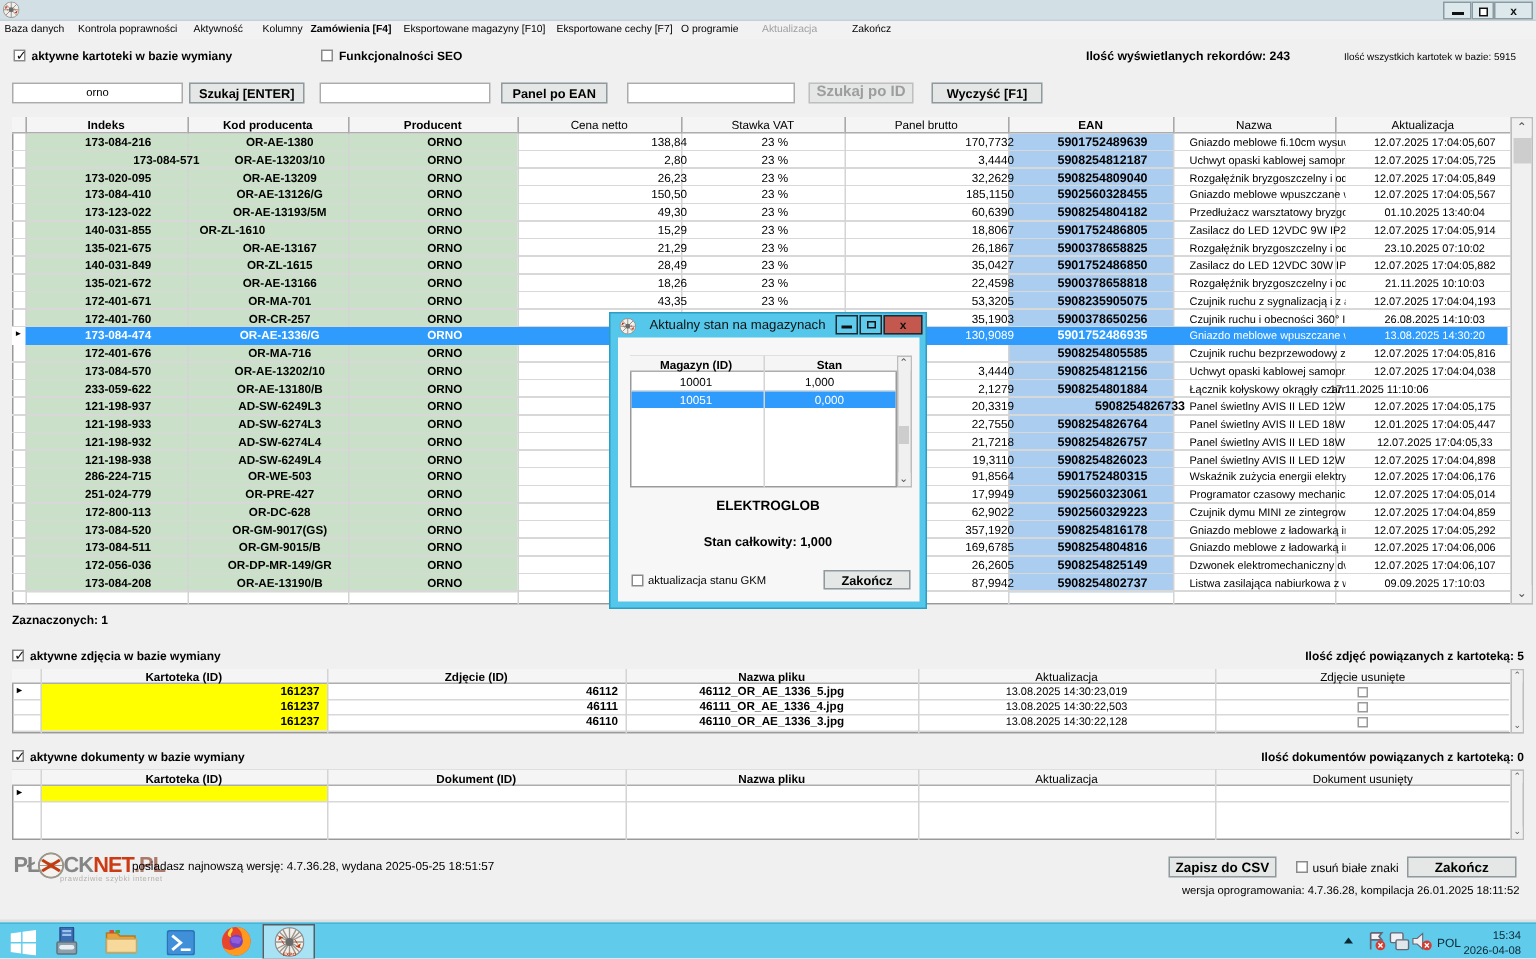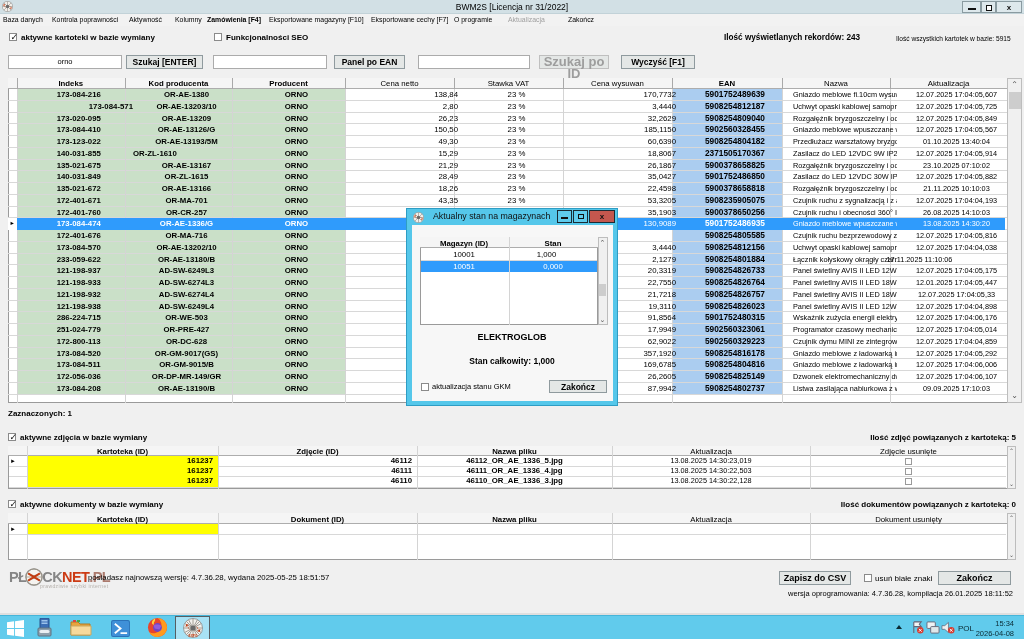--- a/index.html
+++ b/index.html
@@ -45,21 +45,20 @@
 <div id="titlebar">
  <svg width="11" height="11" viewBox="0 0 20 20" style="position:absolute;left:2px;top:1px">
    <circle cx="10" cy="10" r="9.5" fill="#f2f0ec" stroke="#8a8a8a" stroke-width="1"></circle>
    <g stroke="#9a948c" stroke-width="1.2">
         <path d="M10 0.5 V19.5 M0.5 10 H19.5 M3.3 3.3 L16.7 16.7 M16.7 3.3 L3.3 16.7"></path>
       </g>
    <circle cx="10" cy="10" r="3" fill="#6a6a6a"></circle>
    <path d="M13 7.5 a5.5 5.5 0 0 1 2.5 4.5 l2.2 -1 -0.9 3.4 -3 -1.2 2 -0.7" fill="#c33b10"></path>
    <path d="M7 12.5 a5.5 5.5 0 0 1 -2.5 -4.5 l-2.2 1 0.9 -3.4 3 1.2 -2 0.7" fill="#c33b10"></path>
  </svg>
- <div id="titletext">BWM2S [Licencja nr 31/2022]</div>
  <div class="wctl" style="left:962px;width:19px">
       <div style="width:8px;height:2px;background:#111;margin:6px auto 0"></div>
     </div>
  <div class="wctl" style="left:981px;width:15px">
       <div style="width:6px;height:6px;border:1.5px solid #111;margin:3px auto 0;background:#fff"></div>
     </div>
  <div class="wctl" style="left:996px;width:26px;line-height:12px">x</div>
 </div>
 <div id="menubar">
  <span class="mi" style="left:3px">Baza danych</span>
@@ -79,21 +78,21 @@
 <div class="chkbox" style="left:214px;top:32.5px"></div>
 <div class="lbl" style="left:226px;top:33px">Funkcjonalności SEO</div>
 <div class="lbl" style="left:724px;top:33px;font-size:8.2px">Ilość wyświetlanych rekordów: 243</div>
 <div style="position:absolute;left:896px;top:34.5px;font-size:6.6px;white-space:nowrap">Ilość wszystkich kartotek w bazie: 5915</div>
 
 <input style="left: 8px; top: 54.5px; width: 114px; height: 14.5px; text-align: center;" value="orno">
 <div class="wbtn" style="left:126px;top:55px;width:77px;height:14px;font-size:8.5px;line-height:12px">Szukaj [ENTER]</div>
 <input style="left: 213px; top: 54.5px; width: 114px; height: 14.5px;">
 <div class="wbtn" style="left:334px;top:55px;width:71px;height:14px;font-size:8.5px;line-height:12px">Panel po EAN</div>
 <input style="left: 418px; top: 54.5px; width: 112px; height: 14.5px;">
-<div class="wbtn" style="left:539px;top:55px;width:70px;height:14px;font-size:13px;line-height:12px;color:#9d9d9d;border-color:#bfbfbf">Szukaj po ID</div>
+<div class="wbtn" style="left:539px;top:55px;width:70px;height:14px;font-size:10px;line-height:12px;color:#9d9d9d;border-color:#bfbfbf">Szukaj po ID</div>
 <div class="wbtn" style="left:621px;top:55px;width:74px;height:14px;font-size:8.5px;line-height:12px">Wyczyść [F1]</div>
 
 <div class="frame" style="left:8px;top:77.5px;width:1014px;height:325.5px;background:#fff"></div>
 <div style="position:absolute;left:16.5px;top:89px;width:328.5px;height:305.5px;background:#cae0c8"></div>
 <div style="position:absolute;left:672px;top:89px;width:110px;height:305.5px;background:#abcdf0"></div>
 <div class="gridlines" style="left:8px;top:89px;width:999px;height:305.5px"></div>
 <div class="thead" style="left:8px;top:77.5px;width:999px;height:11.5px"></div>
 <div class="vsep" style="left:16.5px;top:77.5px;height:325.5px"></div>
 <div class="vsep" style="left:16.5px;top:77.5px;height:11.5px;background:#a9a9a9"></div>
 <div class="vsep" style="left:125px;top:77.5px;height:325.5px"></div>
@@ -112,21 +111,21 @@
 <div class="vsep" style="left:782px;top:77.5px;height:11.5px;background:#a9a9a9"></div>
 <div class="vsep" style="left:890px;top:77.5px;height:325.5px"></div>
 <div class="vsep" style="left:890px;top:77.5px;height:11.5px;background:#a9a9a9"></div>
 <div class="vsep" style="left:1007px;top:77.5px;height:325.5px"></div>
 <div class="vsep" style="left:1007px;top:77.5px;height:11.5px;background:#a9a9a9"></div>
 <div class="hc hb" style="left:16.5px;width:108.5px">Indeks</div>
 <div class="hc hb" style="left:125px;width:107px">Kod producenta</div>
 <div class="hc hb" style="left:232px;width:113px">Producent</div>
 <div class="hc" style="left:345px;width:109px">Cena netto</div>
 <div class="hc" style="left:454px;width:109px">Stawka VAT</div>
-<div class="hc" style="left:563px;width:109px">Cena wysuwan</div>
+<div class="hc" style="left:563px;width:109px">Panel brutto</div>
 <div class="hc hb" style="left:672px;width:110px">EAN</div>
 <div class="hc" style="left:782px;width:108px">Nazwa</div>
 <div class="hc" style="left:890px;width:117px">Aktualizacja</div>
 <div class="trow" style="top:89.0px">
     <div class="c cb" style="left:16.5px;width:108.5px;text-align:center">173-084-216</div>
     <div class="c cb" style="left:125px;width:107px;text-align:center">OR-AE-1380</div>
     <div class="c cb" style="left:232px;width:113px;text-align:center">ORNO</div>
     <div class="c" style="left:345px;width:105px;text-align:right">138,84</div>
     <div class="c" style="left:454px;width:109px;text-align:center">23 %</div>
     <div class="c" style="left:563px;width:105px;text-align:right">170,7732</div>
@@ -178,21 +177,21 @@
     <div class="c" style="left:785px;width:104px;text-align:left;overflow:hidden;white-space:nowrap;font-size:7.3px">Przedłużacz warsztatowy bryzgosz</div>
     <div class="c ca" style="left:890px;width:117px;text-align:center">01.10.2025 13:40:04</div>
   </div>
 <div class="trow" style="top:147.75px">
     <div class="c cb" style="left:16.5px;width:108.5px;text-align:center">140-031-855</div>
     <div class="c cb" style="left:125px;width:107px;text-align:left">OR-ZL-1610</div>
     <div class="c cb" style="left:232px;width:113px;text-align:center">ORNO</div>
     <div class="c" style="left:345px;width:105px;text-align:right">15,29</div>
     <div class="c" style="left:454px;width:109px;text-align:center">23 %</div>
     <div class="c" style="left:563px;width:105px;text-align:right">18,8067</div>
-    <div class="c cb ce" style="left:672px;width:110px;text-align:center">2371505170367</div>
+    <div class="c cb ce" style="left:672px;width:110px;text-align:center">5901752486805</div>
     <div class="c" style="left:785px;width:104px;text-align:left;overflow:hidden;white-space:nowrap;font-size:7.3px">Zasilacz do LED 12VDC 9W IP20 OF</div>
     <div class="c ca" style="left:890px;width:117px;text-align:center">12.07.2025 17:04:05,914</div>
   </div>
 <div class="trow" style="top:159.5px">
     <div class="c cb" style="left:16.5px;width:108.5px;text-align:center">135-021-675</div>
     <div class="c cb" style="left:125px;width:107px;text-align:center">OR-AE-13167</div>
     <div class="c cb" style="left:232px;width:113px;text-align:center">ORNO</div>
     <div class="c" style="left:345px;width:105px;text-align:right">21,29</div>
     <div class="c" style="left:454px;width:109px;text-align:center">23 %</div>
     <div class="c" style="left:563px;width:105px;text-align:right">26,1867</div>
@@ -278,21 +277,21 @@
     <div class="c" style="left:563px;width:105px;text-align:right">2,1279</div>
     <div class="c cb ce" style="left:672px;width:110px;text-align:center">5908254801884</div>
     <div class="c" style="left:785px;width:104px;text-align:left;overflow:hidden;white-space:nowrap;font-size:7.3px">Łącznik kołyskowy okrągły czarny</div>
     <div class="c ca" style="left:853px;width:117px;text-align:center">17.11.2025 11:10:06</div>
   </div>
 <div class="trow" style="top:265.25px">
     <div class="c cb" style="left:16.5px;width:108.5px;text-align:center">121-198-937</div>
     <div class="c cb" style="left:125px;width:107px;text-align:center">AD-SW-6249L3</div>
     <div class="c cb" style="left:232px;width:113px;text-align:center">ORNO</div>
     <div class="c" style="left:563px;width:105px;text-align:right">20,3319</div>
-    <div class="c cb ce" style="left:672px;width:110px;text-align:center">5908254826733</div>
+    <div class="c cb ce" style="left:672px;width:110px;text-align:right">5908254826733</div>
     <div class="c" style="left:785px;width:104px;text-align:left;overflow:hidden;white-space:nowrap;font-size:7.3px">Panel świetlny AVIS II LED 12W fi.1</div>
     <div class="c ca" style="left:890px;width:117px;text-align:center">12.07.2025 17:04:05,175</div>
   </div>
 <div class="trow" style="top:277.0px">
     <div class="c cb" style="left:16.5px;width:108.5px;text-align:center">121-198-933</div>
     <div class="c cb" style="left:125px;width:107px;text-align:center">AD-SW-6274L3</div>
     <div class="c cb" style="left:232px;width:113px;text-align:center">ORNO</div>
     <div class="c" style="left:563px;width:105px;text-align:right">22,7550</div>
     <div class="c cb ce" style="left:672px;width:110px;text-align:center">5908254826764</div>
     <div class="c" style="left:785px;width:104px;text-align:left;overflow:hidden;white-space:nowrap;font-size:7.3px">Panel świetlny AVIS II LED 18W fi.1</div>

